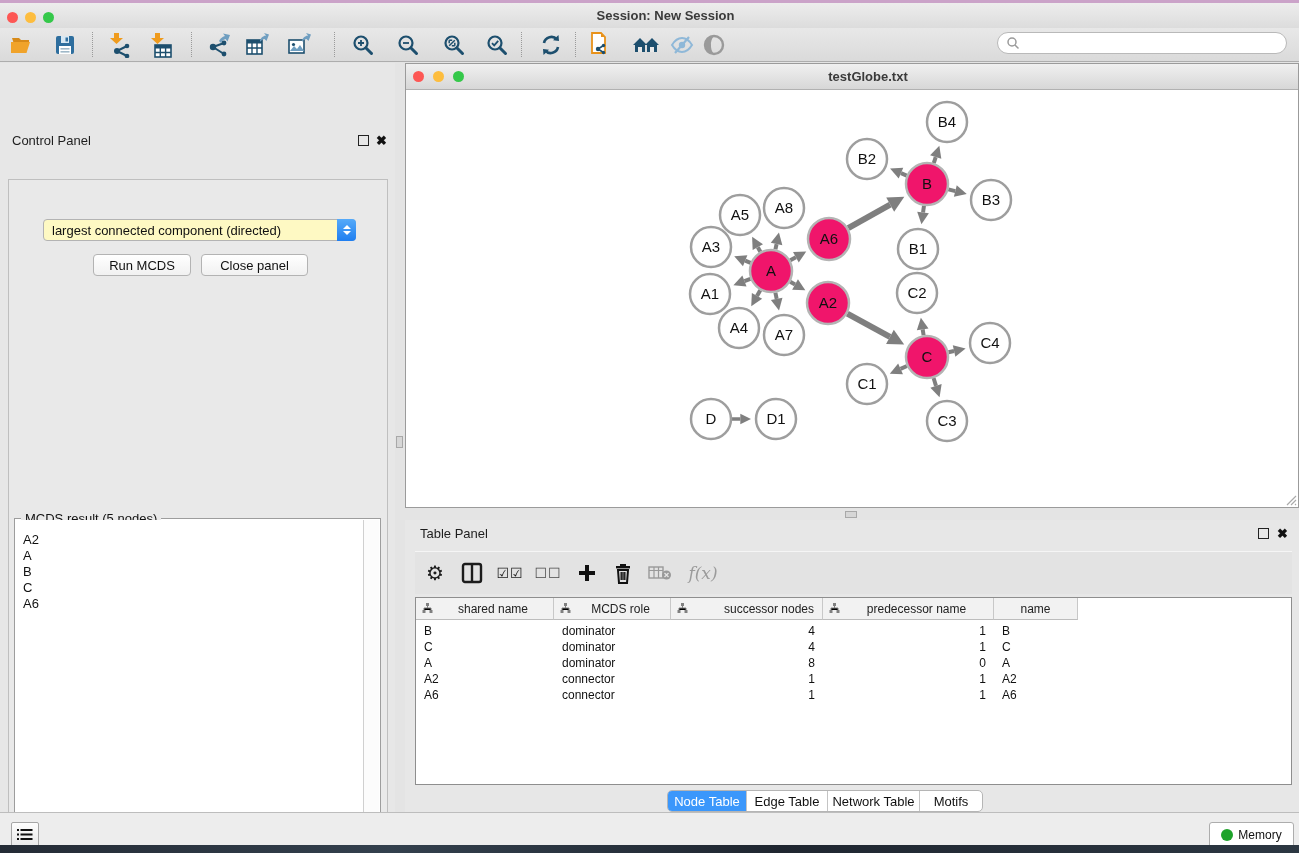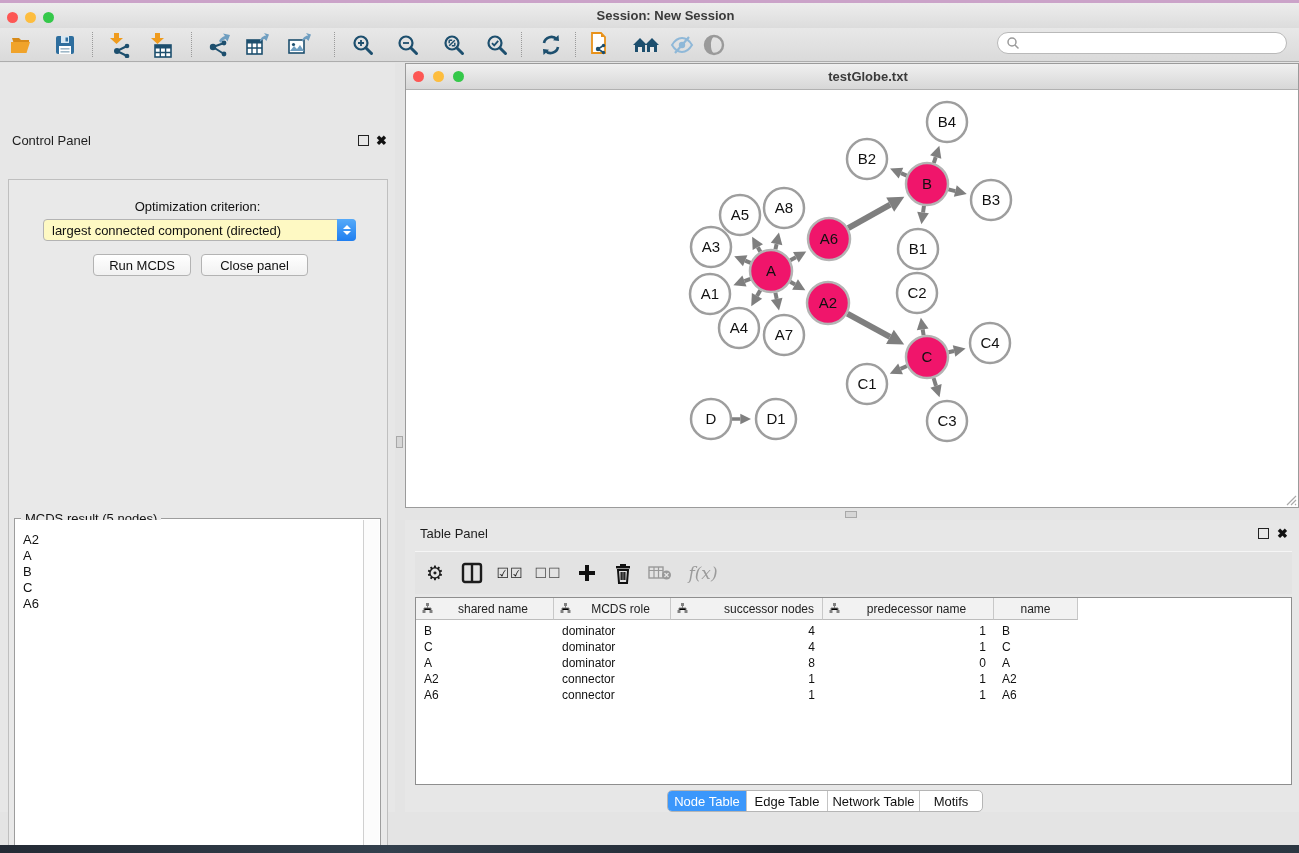--- a/index.html
+++ b/index.html
@@ -276,21 +276,20 @@
   </div>
 
   <div class="abs cpanel">
     <div class="abs panel-title" style="left:12px;top:70px;">Control Panel</div>
     <div class="abs float-box" style="left:358px;top:72px;"></div>
     <div class="abs close-x" style="left:376px;top:72px;">✖</div>
 
     <div class="abs cp-content"></div>
 
 
-    <div class="abs opt-label">Optimization criterion:</div>
 
     <div class="abs dropdown">
       <div class="val">largest connected component (directed)</div>
       <div class="step">
         <div class="chev up"></div>
           <div class="chev dn"></div>
       </div>
     </div>
 
     <div class="btn" style="left:93px;top:191px;width:96px;">Run MCDS</div>
@@ -596,16 +595,34 @@
 
   <div class="abs bottom-tabs">
     <div class="seg">
       <div class="s sel" style="width:79px;">Node Table</div>
       <div class="s" style="width:81px;">Edge Table</div>
       <div class="s" style="width:92px;">Network Table</div>
       <div class="s" style="width:62px;">Motifs</div>
     </div>
   </div>
 
+  <div class="abs statusbar">
+    <div class="listbtn">
+      <span>
+        <svg width="16" height="13" viewBox="0 0 16 13">
+            <rect x="0" y="1" width="2" height="2" fill="#111"></rect>
+            <rect x="3.5" y="1" width="12" height="2" fill="#111"></rect>
+            <rect x="0" y="5.5" width="2" height="2" fill="#111"></rect>
+            <rect x="3.5" y="5.5" width="12" height="2" fill="#111"></rect>
+            <rect x="0" y="10" width="2" height="2" fill="#111"></rect>
+            <rect x="3.5" y="10" width="12" height="2" fill="#111"></rect>
+          </svg>
+      </span>
+    </div>
+    <div class="membtn">
+      <span class="memdot"></span>
+      <span>Memory</span>
+    </div>
+  </div>
 
   <div class="abs desktopstrip"></div>
 
 </div>
 
 </body></html>

